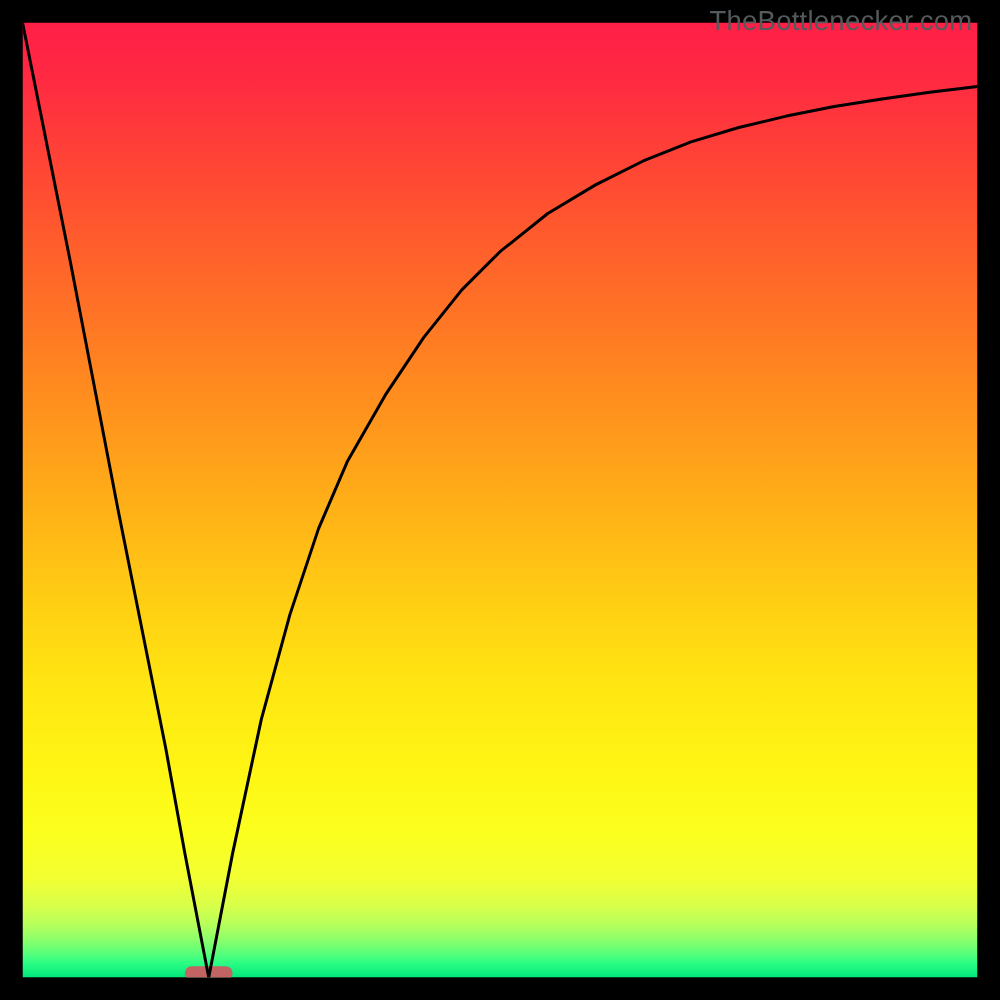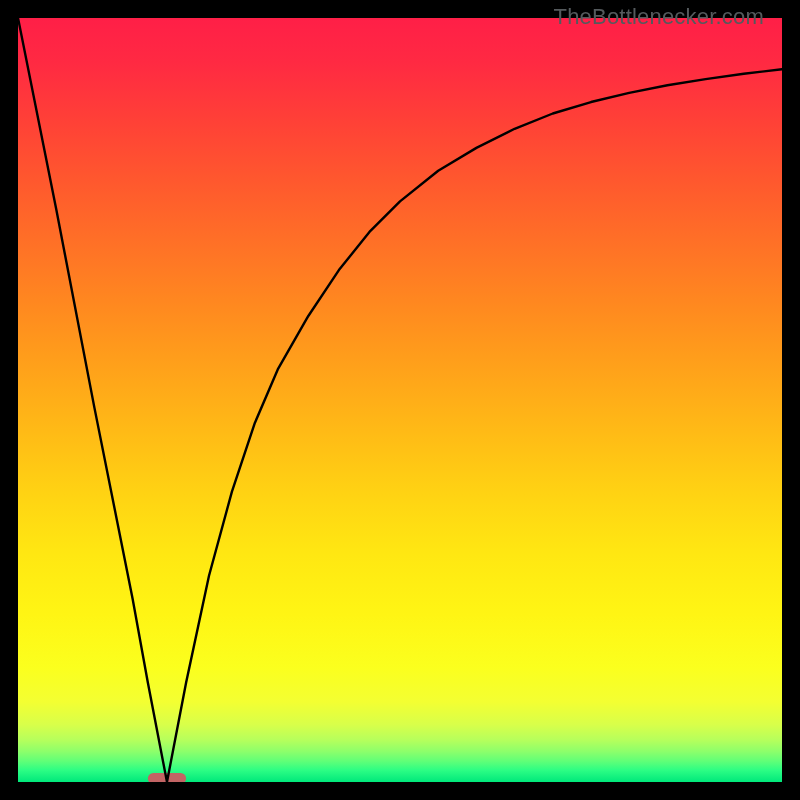--- a/index.html
+++ b/index.html
@@ -15,21 +15,21 @@
     position: absolute;
     left: 18px;
     top: 18px;
     width: 764px;
     height: 764px;
     background: #000;
   }
   .watermark {
     position: absolute;
     top: 4px;
-    right: 36px;
+    right: 22px;
     color: #555a5d;
     font-size: 22px;
     font-weight: 500;
     letter-spacing: 0.2px;
     user-select: none;
   }
   svg {
     display: block;
   }
 </style>

